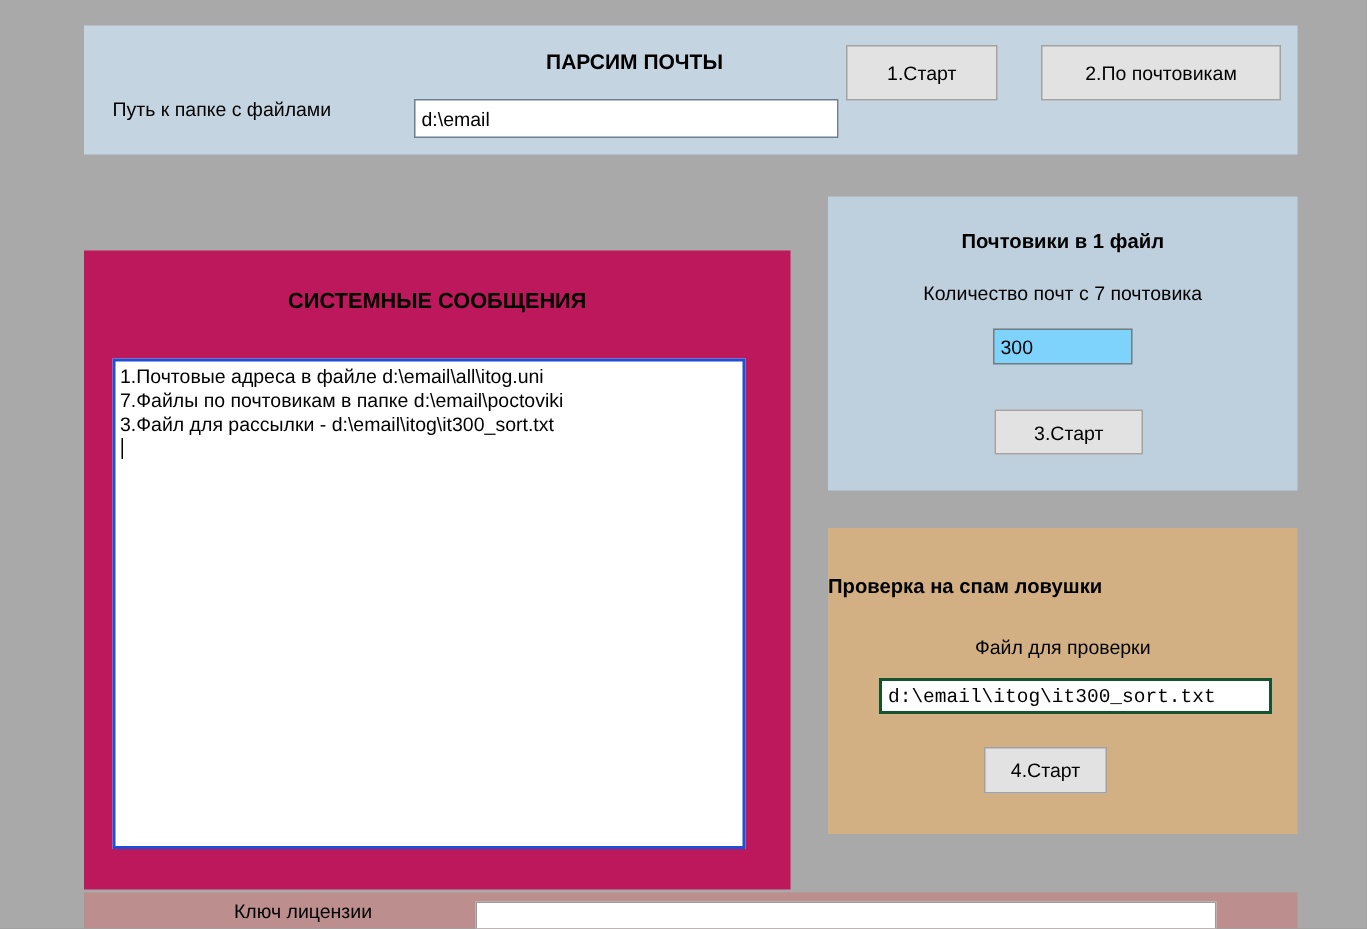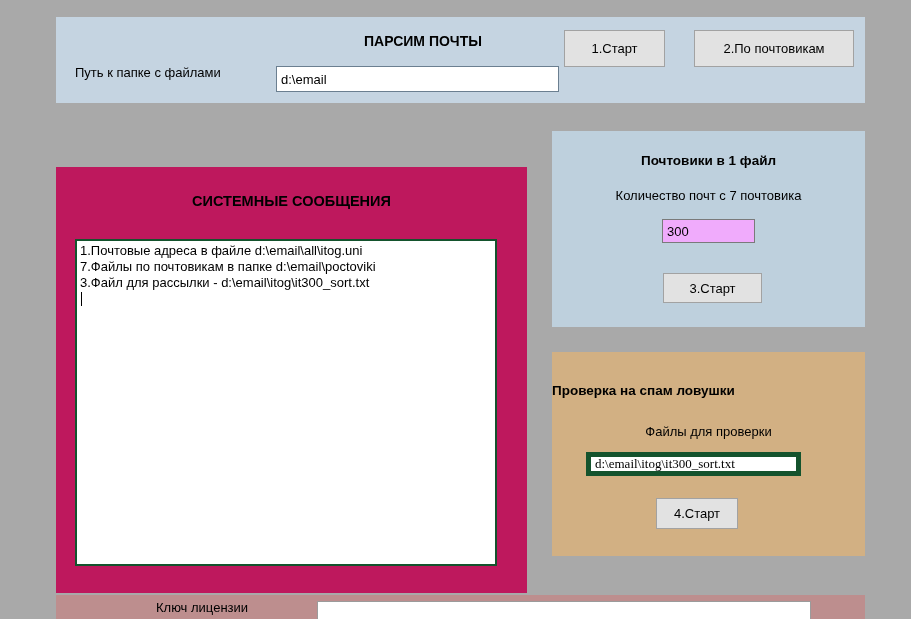--- a/index.html
+++ b/index.html
@@ -36,58 +36,58 @@
   #btn-start2 { left: 638px; top: 13px; width: 160px; }
 
   
   #messages-panel { left: 56px; top: 131px; width: 471px; height: 426px; background: #be185d; margin-top: 36px; }
   #messages-title {
     position: absolute; left: 0; top: 26px; width: 100%;
     text-align: center; font-weight: bold; font-size: 14.5px;
   }
   #msgbox {
     position: absolute; left: 19px; top: 72px; width: 422px; height: 327px;
-    background: #ffffff; border: 2px solid #14532d;
+    background: #ffffff; border: 2px solid #1d4ed8;
     padding: 2px 3px; font-size: 13px; line-height: 16px;
     white-space: nowrap; overflow: hidden; cursor: text;
   }
   .msg-line { height: 16px; }
   #caret { width: 1px; height: 14px; background: #000; margin: 1px 0 0 1px; }
 
   
   #mailers-panel { left: 552px; top: 131px; width: 313px; height: 196px; background: #bed0dd; }
   #mailers-title {
     position: absolute; left: 0; top: 22px; width: 100%;
     text-align: center; font-weight: bold; font-size: 13.5px;
   }
   #mailers-count-label {
     position: absolute; left: 0; top: 57px; width: 100%;
     text-align: center; font-size: 13px;
   }
   #mailers-count-input {
     position: absolute; left: 110px; top: 88px; width: 93px; height: 24px;
-    border: 1px solid #7a7a7a; background: #f0abfc;
+    border: 1px solid #7a7a7a; background: #7dd3fc;
     font-family: inherit; font-size: 13px; padding: 2px 4px;
   }
   #btn-start3 { left: 111px; top: 142px; width: 99px; height: 30px; }
 
   
   #spam-panel { left: 552px; top: 352px; width: 313px; height: 204px; background: #d2b083; }
   #spam-title {
     position: absolute; left: 0; top: 31px; width: 100%;
     text-align: left; font-weight: bold; font-size: 13.5px;
   }
   #spam-file-label {
     position: absolute; left: 0; top: 72px; width: 100%;
     text-align: center; font-size: 13px;
   }
   #spam-file-input {
-    position: absolute; left: 34px; top: 100px; width: 215px; height: 24px;
-    border: 5px solid #14532d; background: #fff;
-    font-family: Liberation Serif, serif; font-size: 13px; padding: 2px 4px;
+    position: absolute; left: 34px; top: 100px; width: 262px; height: 24px;
+    border: 2px solid #14532d; background: #fff;
+    font-family: Liberation Mono, monospace; font-size: 13px; padding: 2px 4px;
   }
   #btn-start4 { left: 104px; top: 146px; width: 82px; height: 31px; }
 
   
   #license-panel { left: 56px; top: 595px; width: 809px; height: 60px; background: #bd8e8e; }
   #license-label { position: absolute; left: 100px; top: 5px; font-size: 13px; }
   #license-input {
     position: absolute; left: 261px; top: 6px; width: 494px; height: 30px;
     border: 1px solid #9b9b9b; background: #fff;
     font-family: inherit; font-size: 13px; padding: 2px 4px;
@@ -118,21 +118,21 @@
 
   <section class="panel" id="mailers-panel">
     <div id="mailers-title">Почтовики в 1 файл</div>
     <div id="mailers-count-label">Количество почт с 7 почтовика</div>
     <input id="mailers-count-input" type="text" value="300" style="">
     <button class="btn" id="btn-start3">3.Старт</button>
   </section>
 
   <section class="panel" id="spam-panel">
     <div id="spam-title">Проверка на спам ловушки</div>
-    <div id="spam-file-label">Файлы для проверки</div>
+    <div id="spam-file-label">Файл для проверки</div>
     <input id="spam-file-input" type="text" value="d:\email\itog\it300_sort.txt" style="">
     <button class="btn" id="btn-start4">4.Старт</button>
   </section>
 
   <section class="panel" id="license-panel">
     <label id="license-label">Ключ лицензии</label>
     <input id="license-input" type="text" value="" style="">
   </section>
 
 </div>

